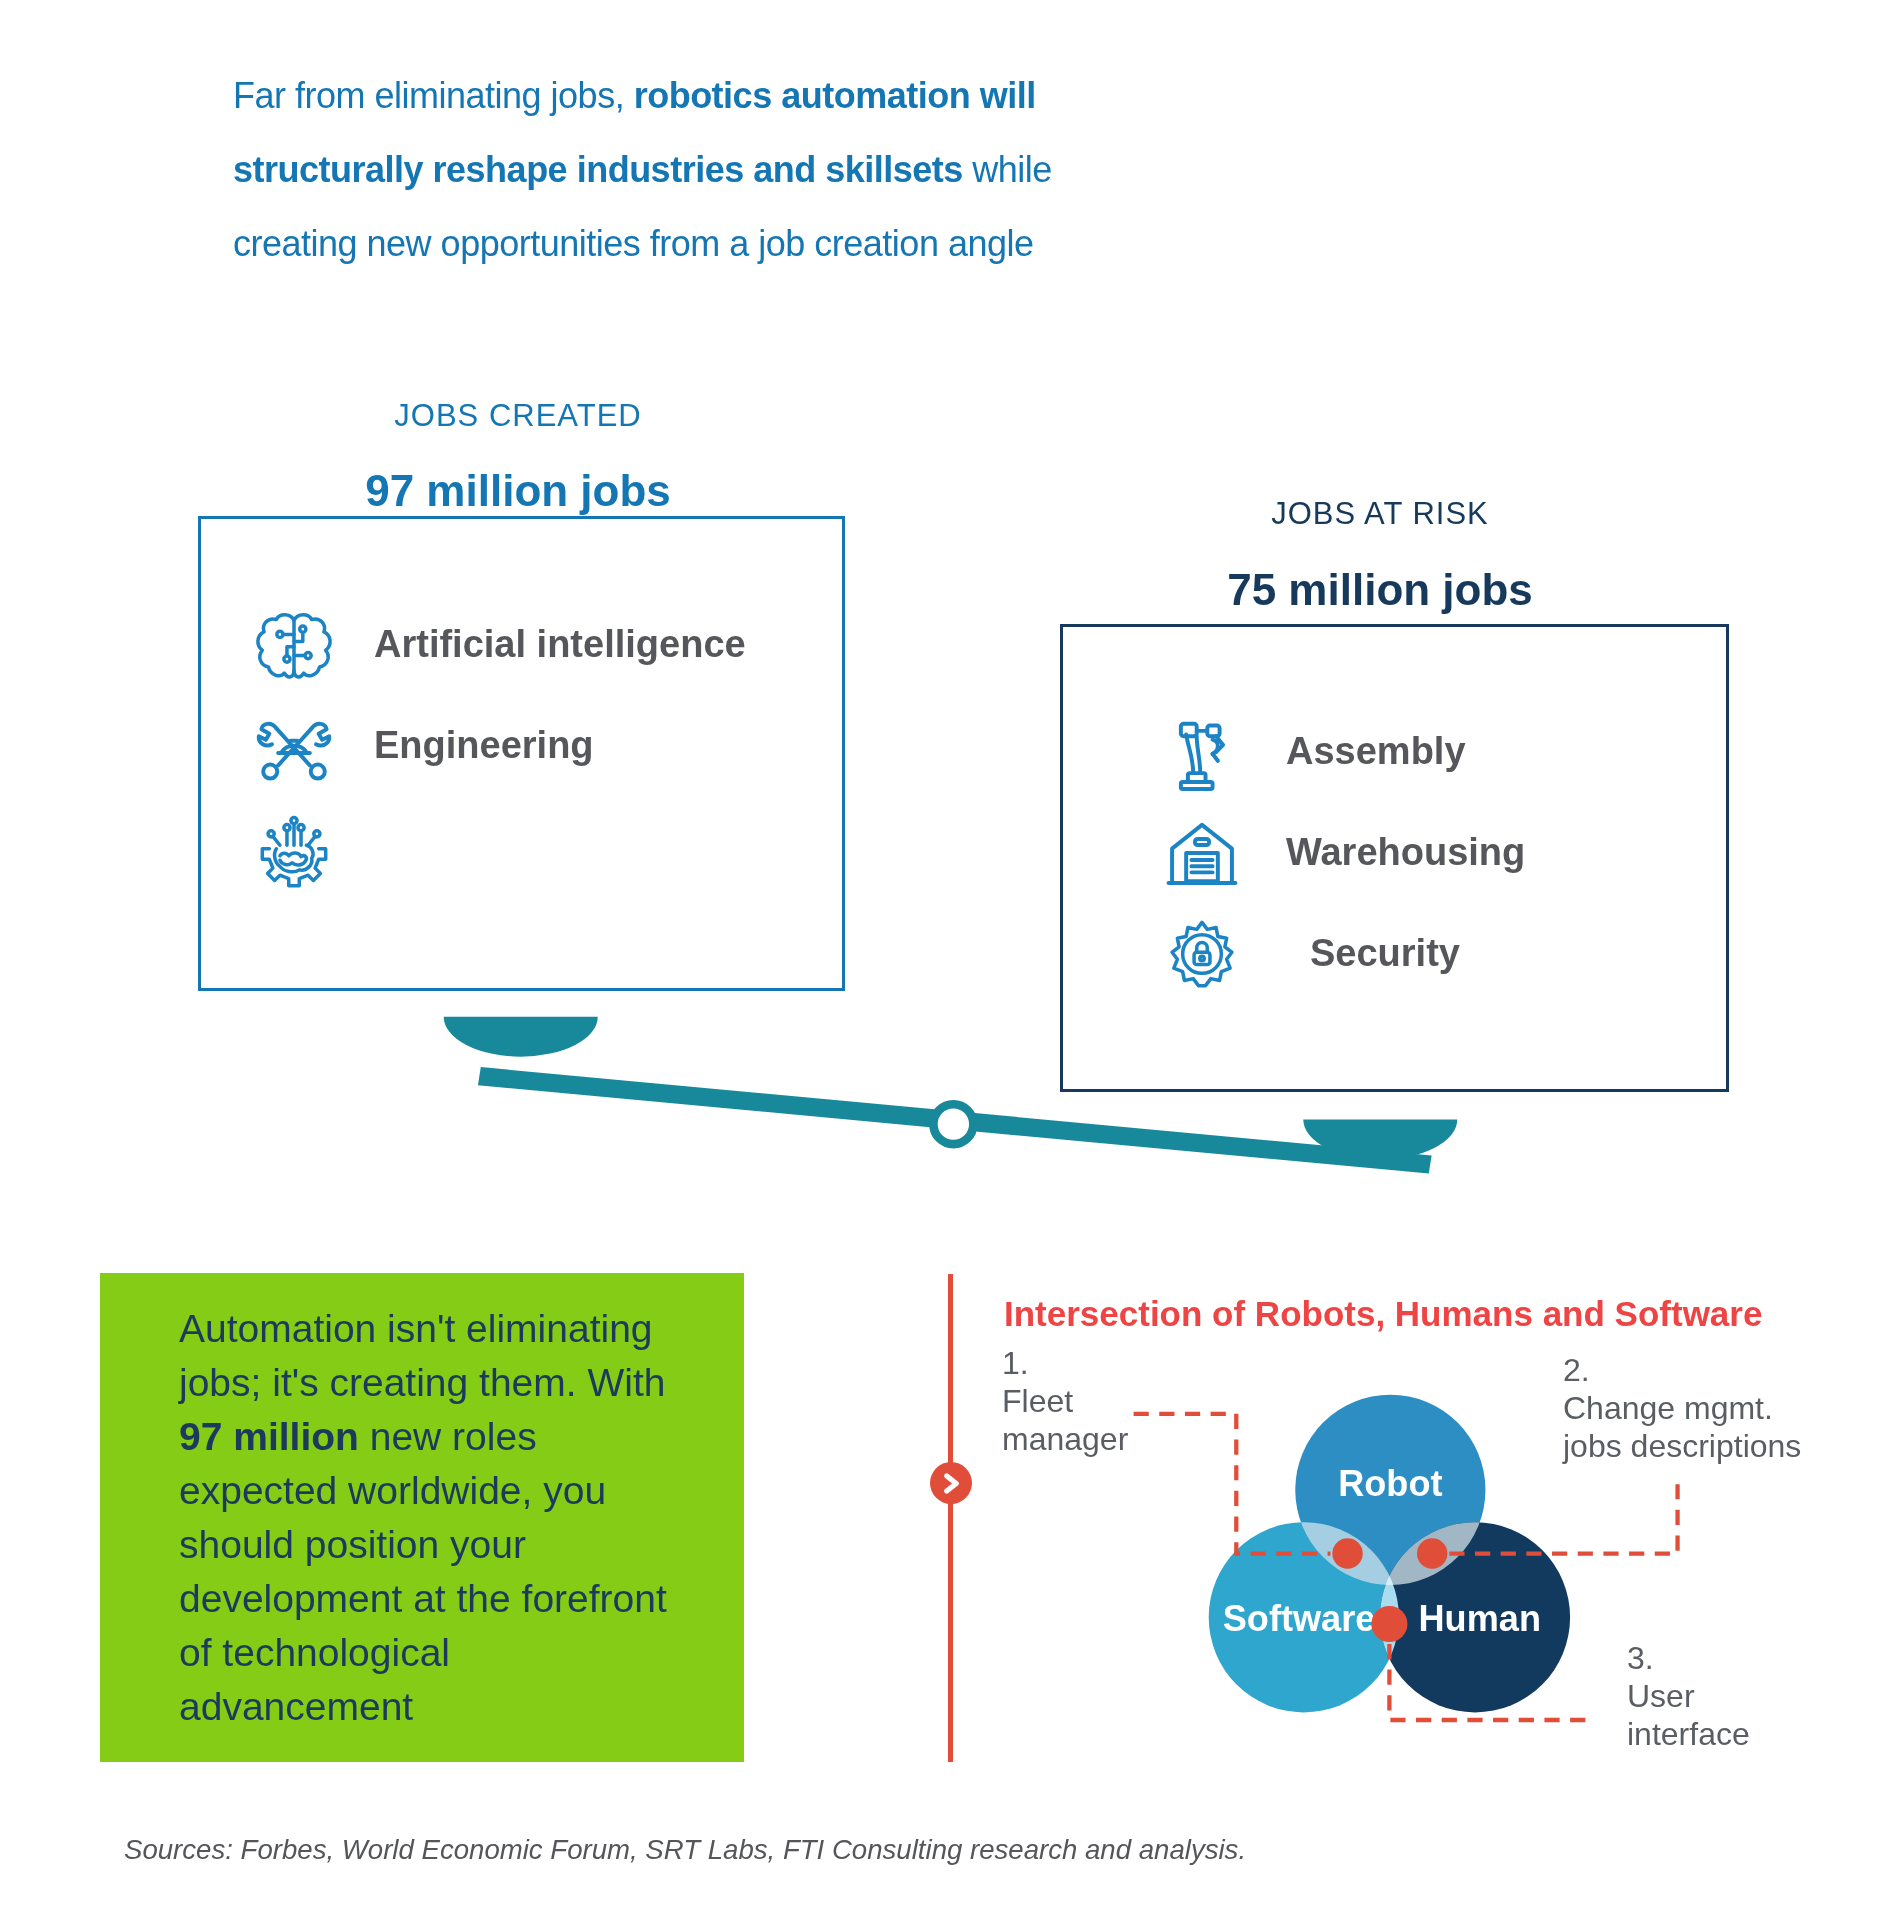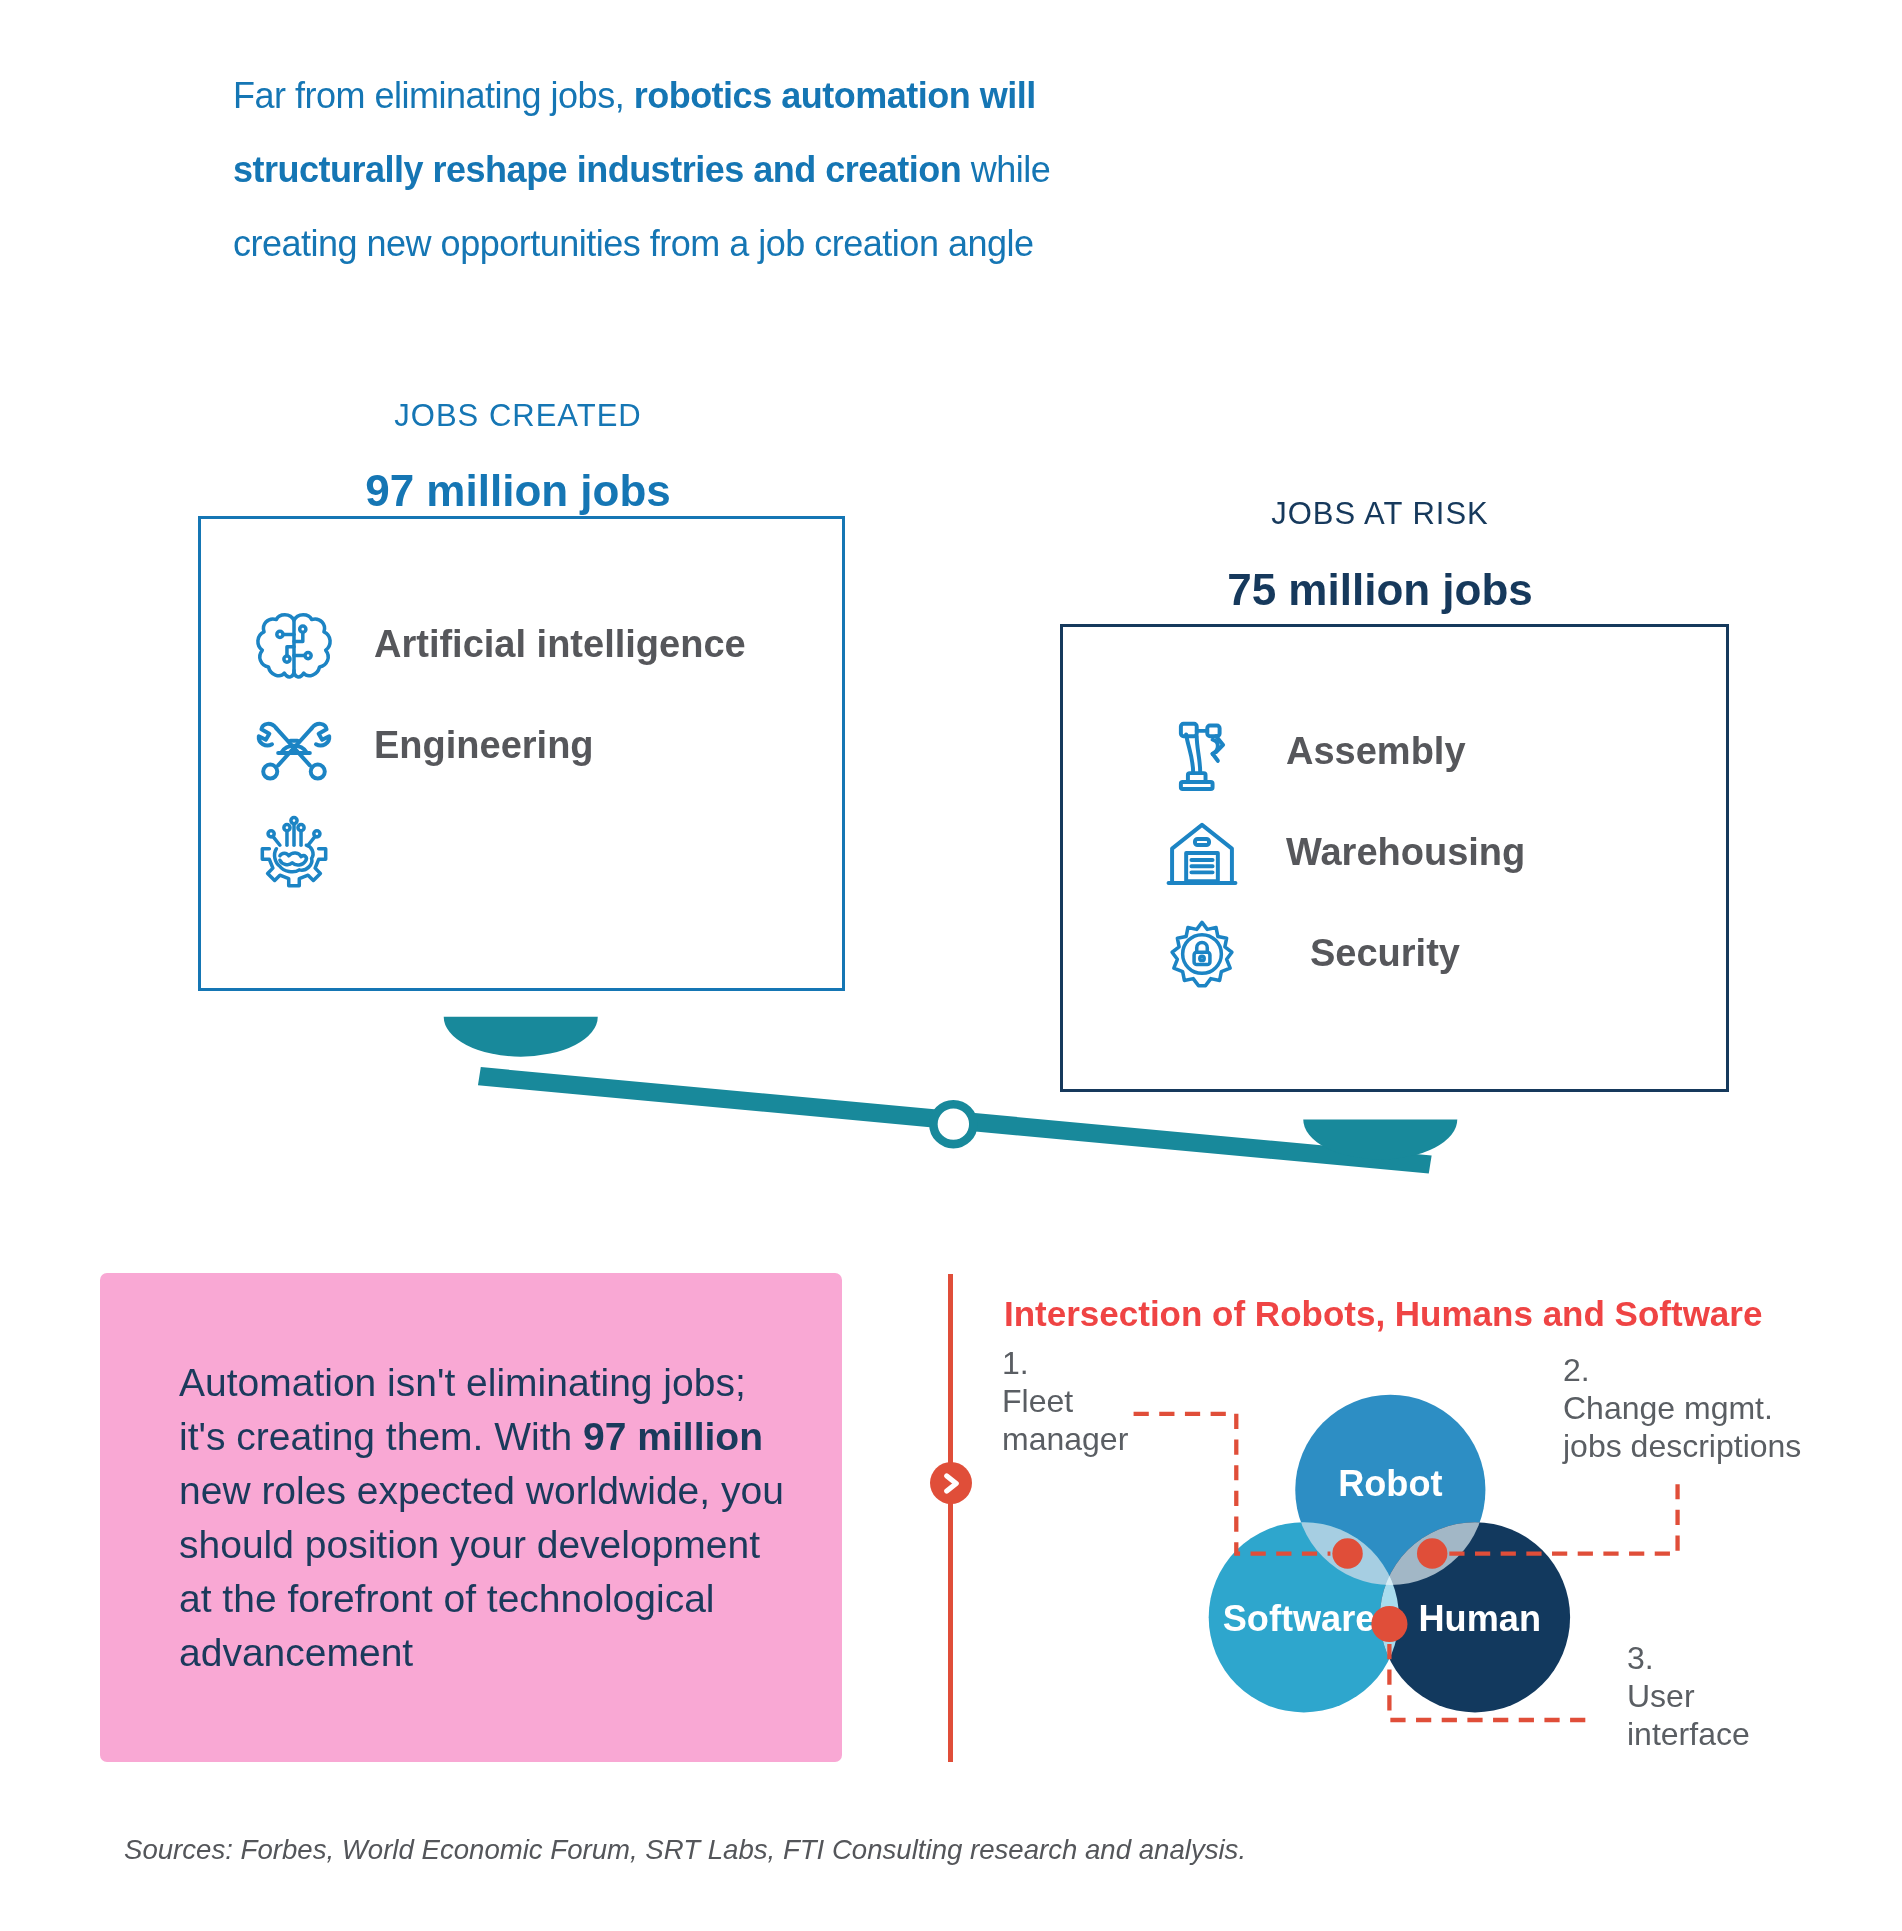--- a/index.html
+++ b/index.html
@@ -27,22 +27,22 @@
   .box-risk{left:1060px;top:624px;width:639px;height:462px;border:3.8px solid #16395c;padding-left:24px;}
   .item-row{position:absolute;height:95px;display:flex;align-items:center;}
   .item-icon{width:88px;height:88px;flex:0 0 88px;display:flex;align-items:center;justify-content:center;}
   .item-label{font-size:38px;font-weight:700;color:#56575b;white-space:nowrap;}
   .item-icon svg{width:88px;height:88px;}
 
   
   .seesaw-svg{left:361px;top:989px;}
 
   
-  .callout-panel{left:100px;top:1273px;width:742px;height:489px;background:#f9a8d4;
-                 display:flex;align-items:center;border-radius:7px;}
+  .callout-panel{left:100px;top:1273px;width:644px;height:489px;background:#84cc16;
+                 display:flex;align-items:center;}
   .callout-text{padding:0 52px 0 79px;font-size:39px;line-height:54px;color:#1b3a5c;}
   .callout-text b{font-weight:700;}
 
   
   .divider-line{left:948px;top:1274px;width:4.8px;height:488px;background:#e04e39;}
   .divider-arrow{left:930px;top:1462px;width:42px;height:42px;border-radius:50%;
                  background:#e04e39;display:flex;align-items:center;justify-content:center;}
 
   
   .venn-heading{left:1004px;top:1294px;font-size:35px;font-weight:700;color:#ef4444;white-space:nowrap;}
@@ -54,21 +54,21 @@
   
   .sources{left:124px;top:1834px;font-size:27.6px;font-style:italic;color:#54565a;white-space:nowrap;}
 </style>
 </head>
 <body>
 
 <div id="canvas">
 
   <div class="abs title">
     <span>Far from eliminating jobs, </span><b>robotics automation will</b><br>
-    <b>structurally reshape industries and creation</b><span> while</span><br>
+    <b>structurally reshape industries and skillsets</b><span> while</span><br>
     <span>creating new opportunities from a job creation angle</span>
   </div>
 
   <div class="abs col-label" style="left:518px;top:398px;">JOBS CREATED</div>
   <div class="abs col-value" style="left:518px;top:466px;">97 million jobs</div>
 
   <div class="abs navy" style="left:0;top:0;">
     <div class="abs col-label" style="left:1380px;top:496px;">JOBS AT RISK</div>
     <div class="abs col-value" style="left:1380px;top:565px;">75 million jobs</div>
   </div>

